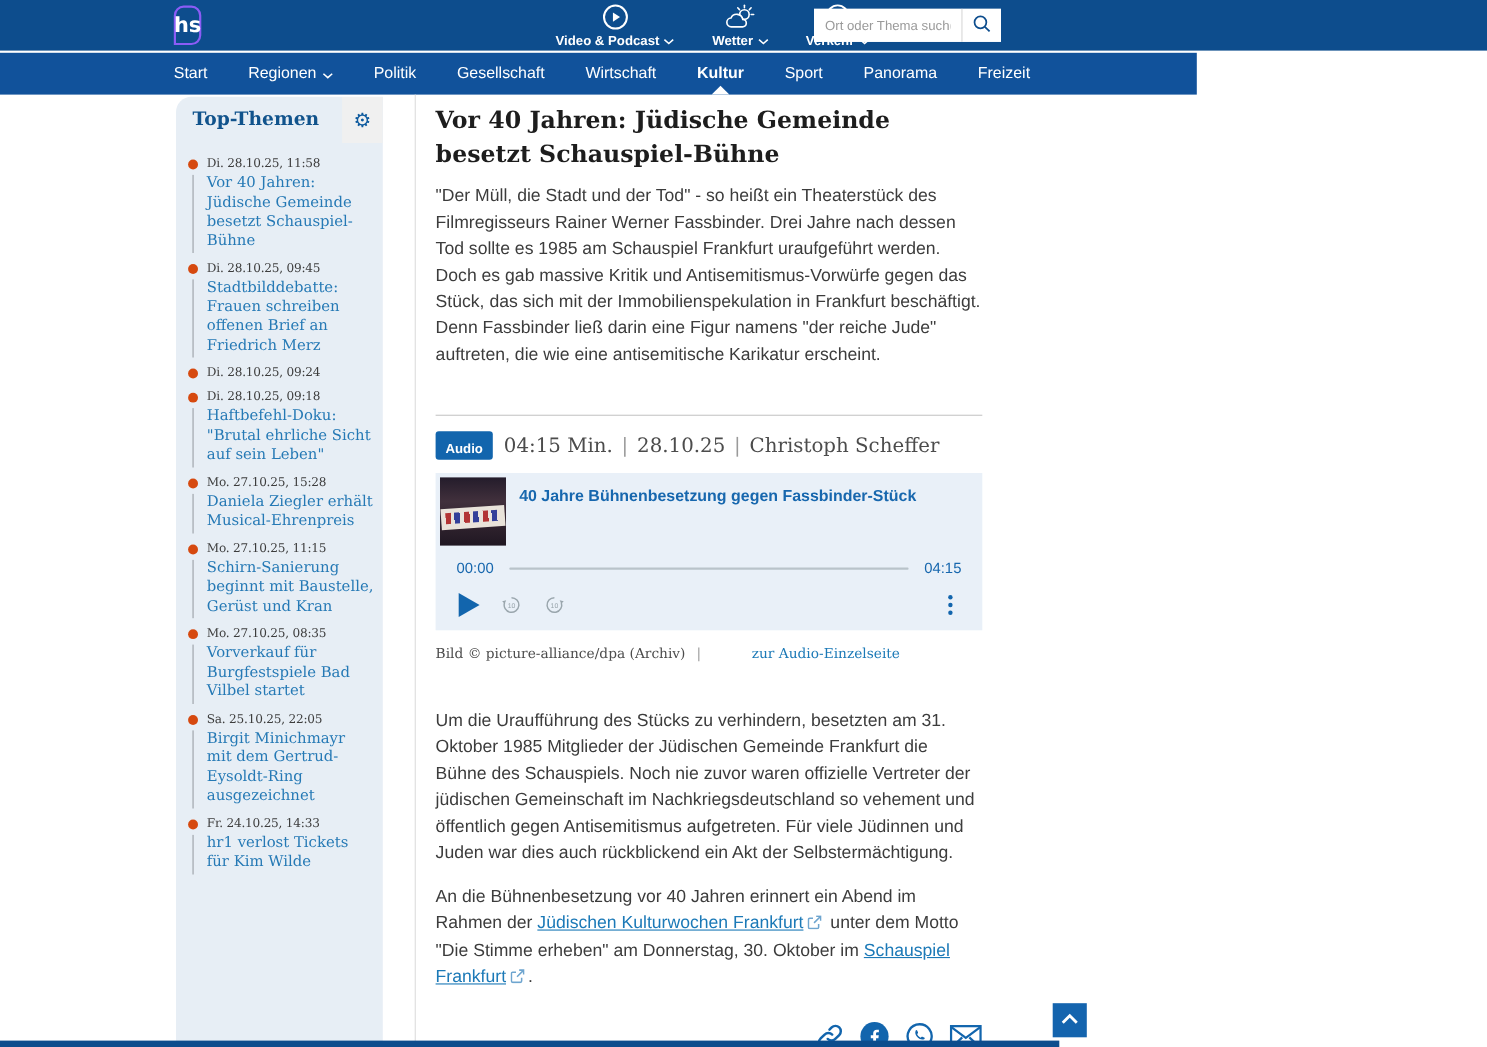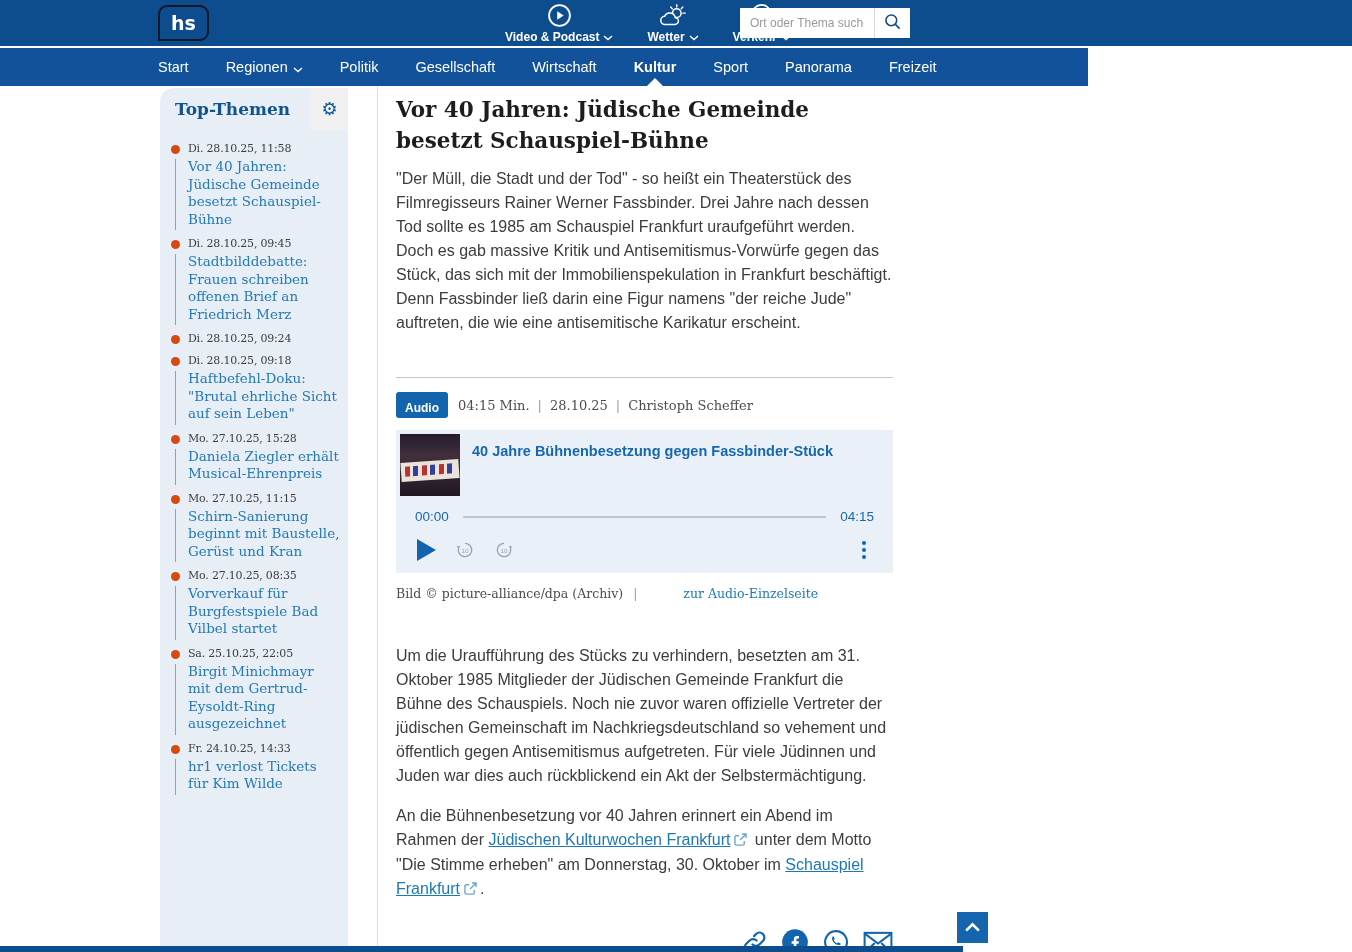--- a/index.html
+++ b/index.html
@@ -1,21 +1,21 @@
 <!DOCTYPE html>
 <html lang="de"><head>
 <meta charset="utf-8">
 <style>
   * { margin:0; padding:0; box-sizing:border-box; }
   html,body { width:1352px; height:952px; background:#fff; font-family:"Liberation Sans", sans-serif; overflow:hidden; }
   .page { position:relative; width:1352px; height:952px; background:#fff; }
 
   
   .topbar { position:absolute; left:0; top:0; width:1352px; height:46px; background:#0d4d8d; }
-  .logo { position:absolute; left:158px; top:5px; width:51px; height:36px; border:2px solid #0f172a;
+  .logo { position:absolute; left:158px; top:5px; width:25px; height:36px; border:2px solid #8b5cf6;
           border-radius:9px 9px 9px 0; color:#fff; font-family:"DejaVu Sans", sans-serif; font-weight:bold;
           font-size:19px; display:flex; align-items:center; justify-content:center; }
   .top-menus { position:absolute; left:505px; top:2px; display:flex; gap:34px; }
   .top-menu { display:flex; flex-direction:column; align-items:center; color:#fff; cursor:pointer;font-weight:bold; }
   .top-menu .tm-icon { height:26px; display:flex; align-items:flex-end; justify-content:center; }
   .tm-label { font-size:12px; margin-top:2px; display:flex; align-items:center; gap:4px; white-space:nowrap; }
   .search-wrap { position:absolute; left:740px; top:8px; display:flex; height:30px; background:#fff; }
   .search-input { width:134px; height:30px; border:none; outline:none; padding:0 10px; font-size:12px; color:#555;
                   font-family:"Liberation Sans", sans-serif; }
   .search-input::placeholder { color:#9a9a9a; }
@@ -54,21 +54,21 @@
 
   
   .main { position:absolute; left:396px; top:88px; width:497px; }
   .article-title { font-family:"DejaVu Serif", serif; font-weight:bold; font-size:21.5px; line-height:31px;
                    color:#1d1d1d; padding-top:6px; }
   .lead, .body-p { font-size:16px; line-height:24px; color:#3c3c3c; }
   .lead { margin-top:11px; }
   .rule { border:none; border-top:1px solid #c6c6c6; margin-top:42px; }
   .audio-meta { margin-top:14px; display:flex; align-items:center; gap:10px; }
   .badge { background:#1265ad; color:#fff; font-size:12px; font-weight:bold; padding:9px 9px 3px; border-radius:3px; }
-  .meta-text { font-family:"DejaVu Serif", serif; font-size:13px; color:#4c4c4c; display:flex; gap:8px; align-items:center; }
+  .meta-text { font-family:"DejaVu Serif", serif; font-size:18px; color:#4c4c4c; display:flex; gap:8px; align-items:center; }
   .meta-sep { color:#9a9a9a; }
 
   .player { margin-top:12px; background:#e9f0f8; height:143px; padding:4px; position:relative; }
   .player-row1 { display:flex; }
   .thumb { width:60px; height:62px; flex:none; position:relative; overflow:hidden; cursor:pointer;
            background:linear-gradient(180deg,#241c2b 0%,#41303c 35%,#201722 100%); }
   .thumb::before { content:""; position:absolute; left:1px; right:1px; top:27px; height:19px; background:#e9e3da; transform:rotate(-4deg); }
   .thumb::after { content:""; position:absolute; left:5px; top:31px; width:48px; height:10px; transform:rotate(-4deg);
            background:repeating-linear-gradient(90deg,#b23434 0 5px,transparent 5px 8px,#33409a 8px 13px,transparent 13px 17px); }
   .player-title { font-size:14.5px; font-weight:bold; color:#1767ae; padding:9px 10px 0 12px; cursor:pointer; }

